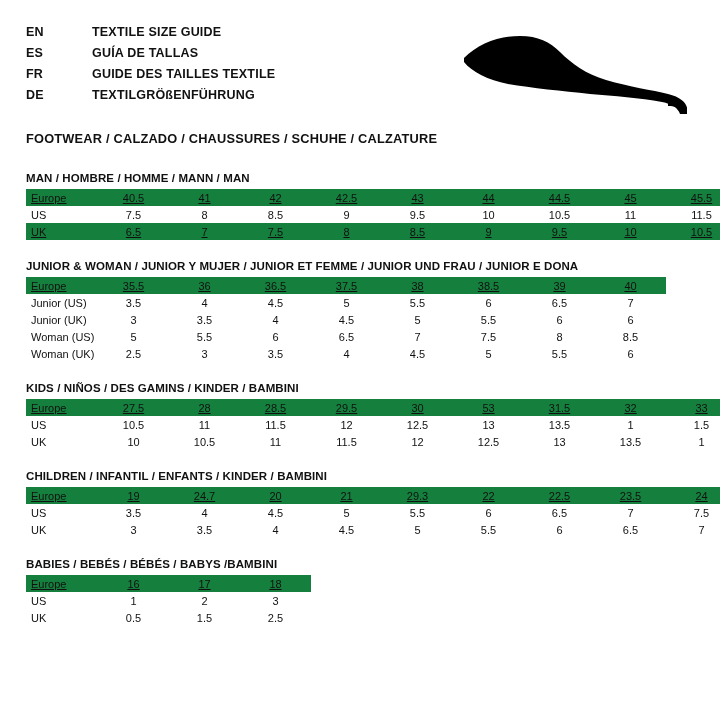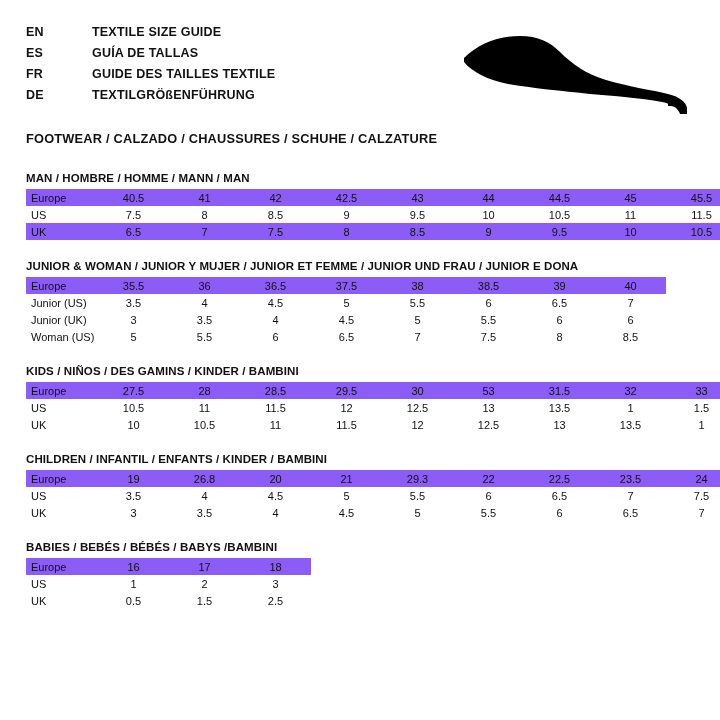--- a/index.html
+++ b/index.html
@@ -86,21 +86,22 @@
     padding: 0;
     text-align: center;
     vertical-align: middle;
     white-space: nowrap;
   }
   table.size td.label {
     text-align: left;
     padding-left: 5px;
   }
   tr.shaded td {
-    background: #8b5cf6;
+    background: #15803d;
+    text-decoration: underline;
   }
   tr.plain td {
     background: #ffffff;
   }
 
   
   col.c-label { width: 72px; }
   col.c-val   { width: 71px; }
 
   .sec-man     { width: 711px; }
@@ -266,20 +267,31 @@
           <td class="label">Woman (US)</td>
           <td>5</td>
           <td>5.5</td>
           <td>6</td>
           <td>6.5</td>
           <td>7</td>
           <td>7.5</td>
           <td>8</td>
           <td>8.5</td>
         </tr>
+        <tr class="plain">
+          <td class="label">Woman (UK)</td>
+          <td>2.5</td>
+          <td>3</td>
+          <td>3.5</td>
+          <td>4</td>
+          <td>4.5</td>
+          <td>5</td>
+          <td>5.5</td>
+          <td>6</td>
+        </tr>
       </tbody>
     </table>
   </div>
 
   <div class="section">
     <div class="section-title">KIDS / NIÑOS / DES GAMINS / KINDER / BAMBINI</div>
     <table class="size sec-kids">
       <colgroup>
         <col class="c-label">
           <col class="c-val">
@@ -348,21 +360,21 @@
         <col class="c-val">
           <col class="c-val">
           <col class="c-val">
           <col class="c-val">
           <col class="c-val">
       </colgroup>
       <tbody>
         <tr class="shaded">
           <td class="label">Europe</td>
           <td>19</td>
-          <td>26.8</td>
+          <td>24.7</td>
           <td>20</td>
           <td>21</td>
           <td>29.3</td>
           <td>22</td>
           <td>22.5</td>
           <td>23.5</td>
           <td>24</td>
 
         </tr>
         <tr class="plain">

